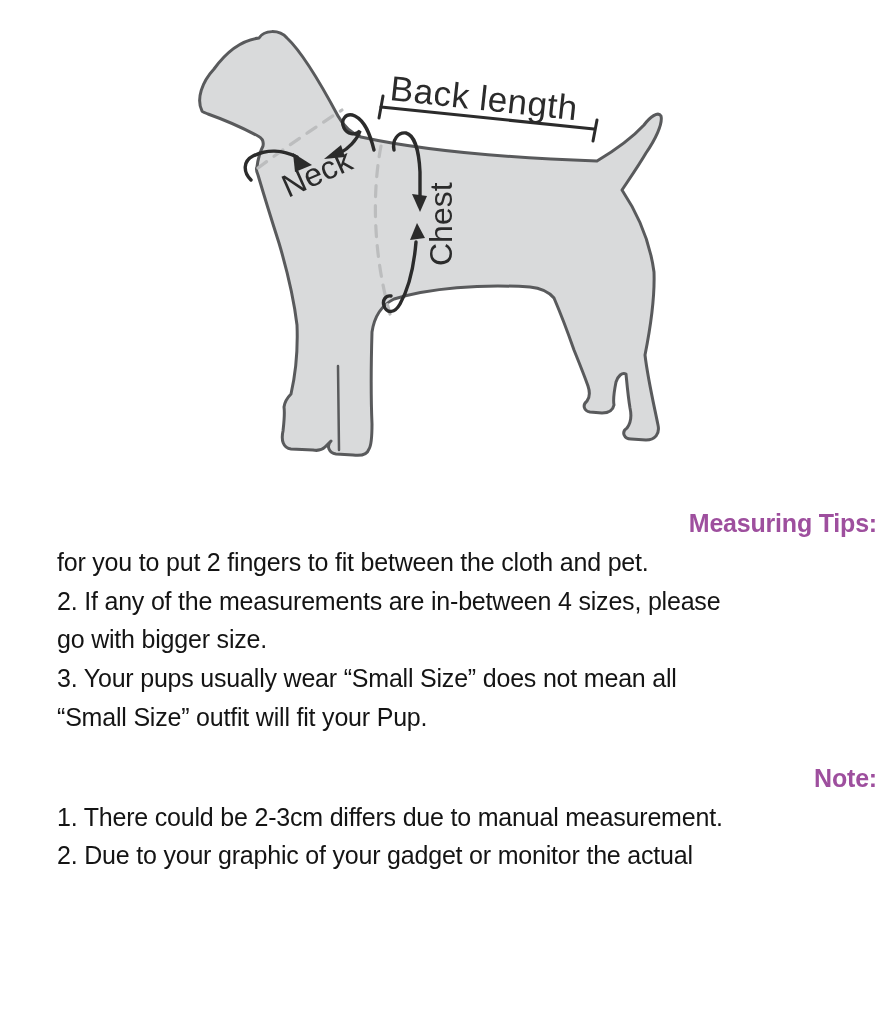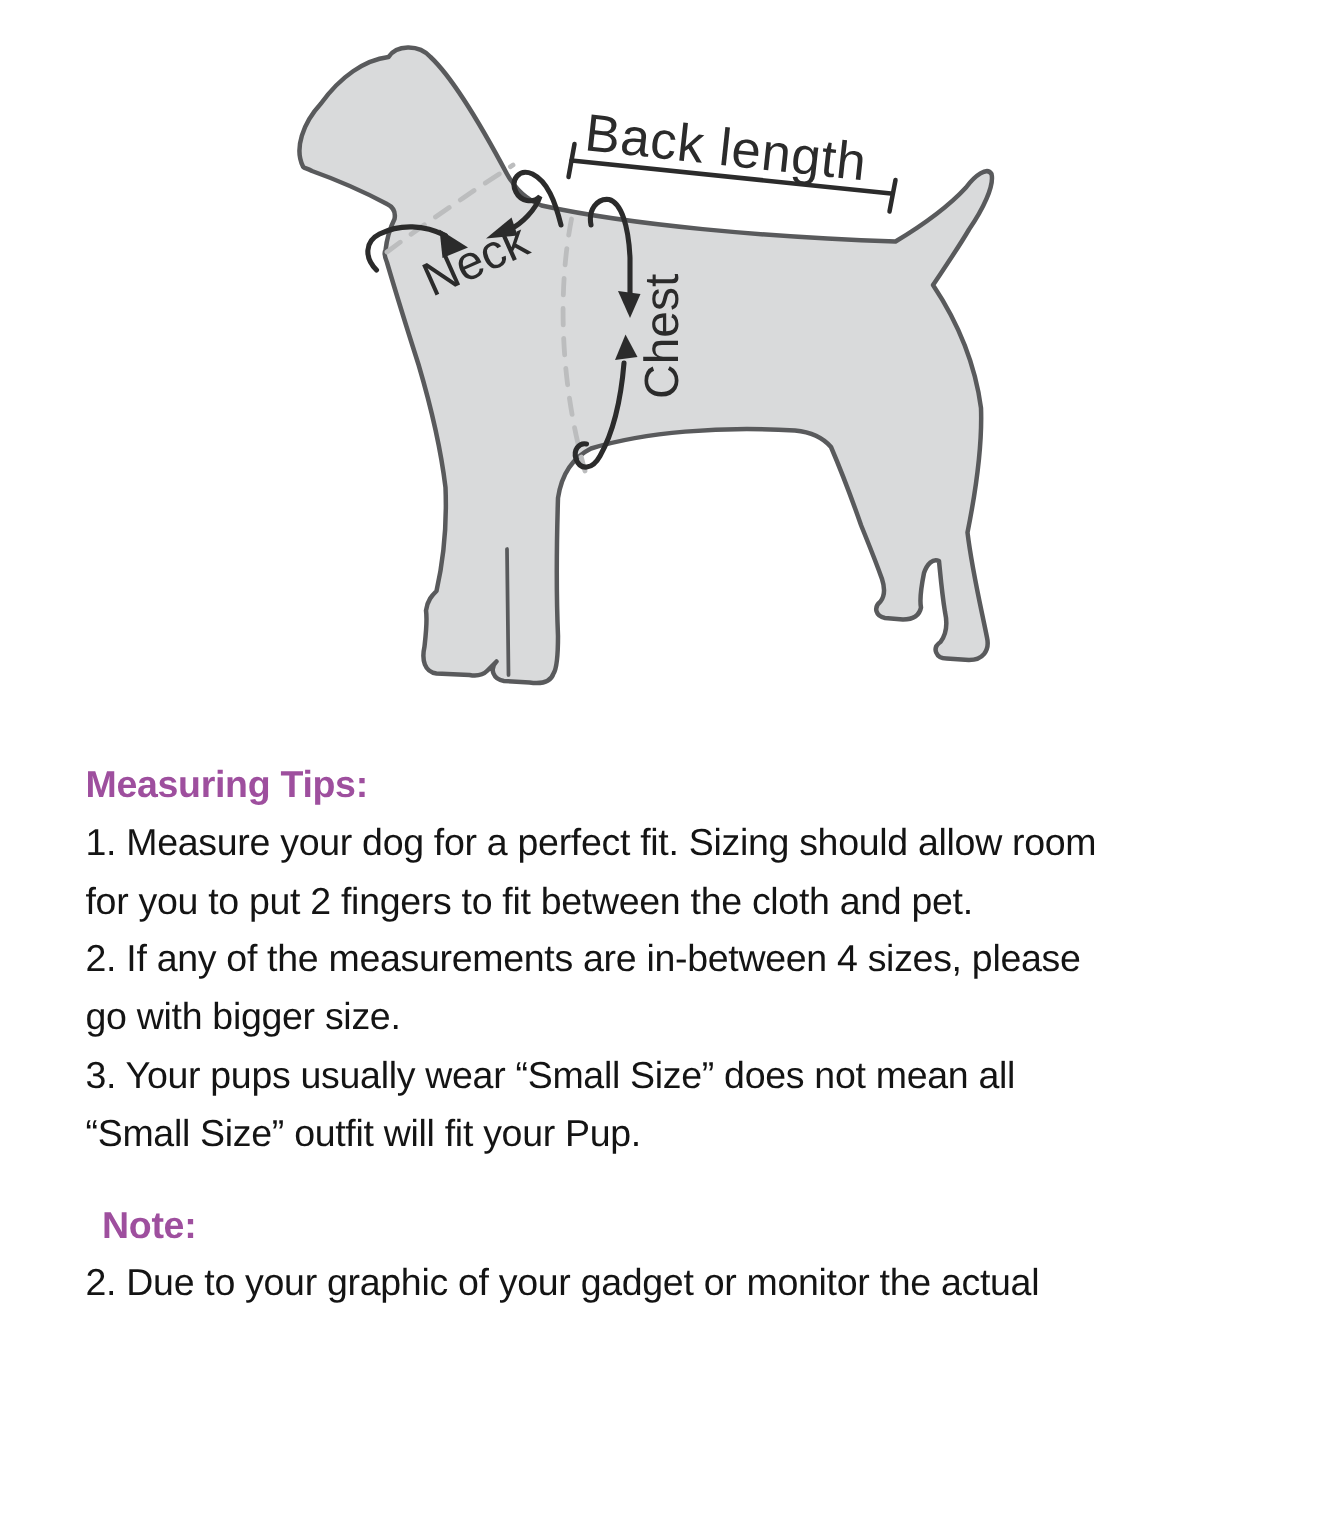--- a/index.html
+++ b/index.html
@@ -28,21 +28,21 @@
   .ink-thin{fill:none;stroke:var(--diagram-ink);stroke-width:3;stroke-linecap:round;}
   .head{fill:var(--diagram-ink);stroke:none;}
   .dash{fill:none;stroke:var(--dashed-line);stroke-width:3.2;stroke-linecap:round;stroke-dasharray:11 9;}
   .dlabel{fill:var(--diagram-ink);font-family:"Liberation Sans", sans-serif;}
   .lbl-big{font-size:35px;letter-spacing:0.5px;}
   .lbl-mid{font-size:32px;}
   .text-block{
     position:absolute;left:57px;top:504px;width:820px;
     font-size:25px;line-height:38.8px;letter-spacing:-0.2px;
   }
-  .sec-heading{font-weight:bold;color:var(--heading);white-space:nowrap;}
+  .sec-heading{font-weight:bold;color:var(--heading);white-space:nowrap;text-align:right;}
   .body-line{white-space:nowrap;color:var(--body-text);}
   .note-heading{margin-top:22px;margin-left:11px;}
 </style>
 </head>
 <body>
 
 <div class="page">
 
   <div class="diagram-wrap">
     <svg width="881" height="480" viewBox="0 0 881 480" xmlns="http://www.w3.org/2000/svg">
@@ -122,24 +122,24 @@
       <path class="ink-thin" d="M 597,120 L 593,141"></path>
 
       <text class="dlabel lbl-big" x="389" y="100" transform="rotate(6.2 389 100)">Back length</text>
       <text class="dlabel lbl-mid" x="288" y="198" transform="rotate(-24 288 198)">Neck</text>
       <text class="dlabel lbl-mid" x="452" y="266" transform="rotate(-90 452 266)">Chest</text>
     </svg>
   </div>
 
   <div class="text-block">
     <div class="sec-heading">Measuring Tips:</div>
-    <div class="body-line">1. Measure your dog for a perfect fit. Sizing should allow room</div>
     <div class="body-line">for you to put 2 fingers to fit between the cloth and pet.</div>
     <div class="body-line">2. If any of the measurements are in-between 4 sizes, please</div>
     <div class="body-line">go with bigger size.</div>
     <div class="body-line">3. Your pups usually wear “Small Size” does not mean all</div>
     <div class="body-line">“Small Size” outfit will fit your Pup.</div>
 
     <div class="sec-heading note-heading">Note:</div>
+    <div class="body-line">1. There could be 2-3cm differs due to manual measurement.</div>
     <div class="body-line">2. Due to your graphic of your gadget or monitor the actual</div>
   </div>
 
 </div>
 
 </body></html>

